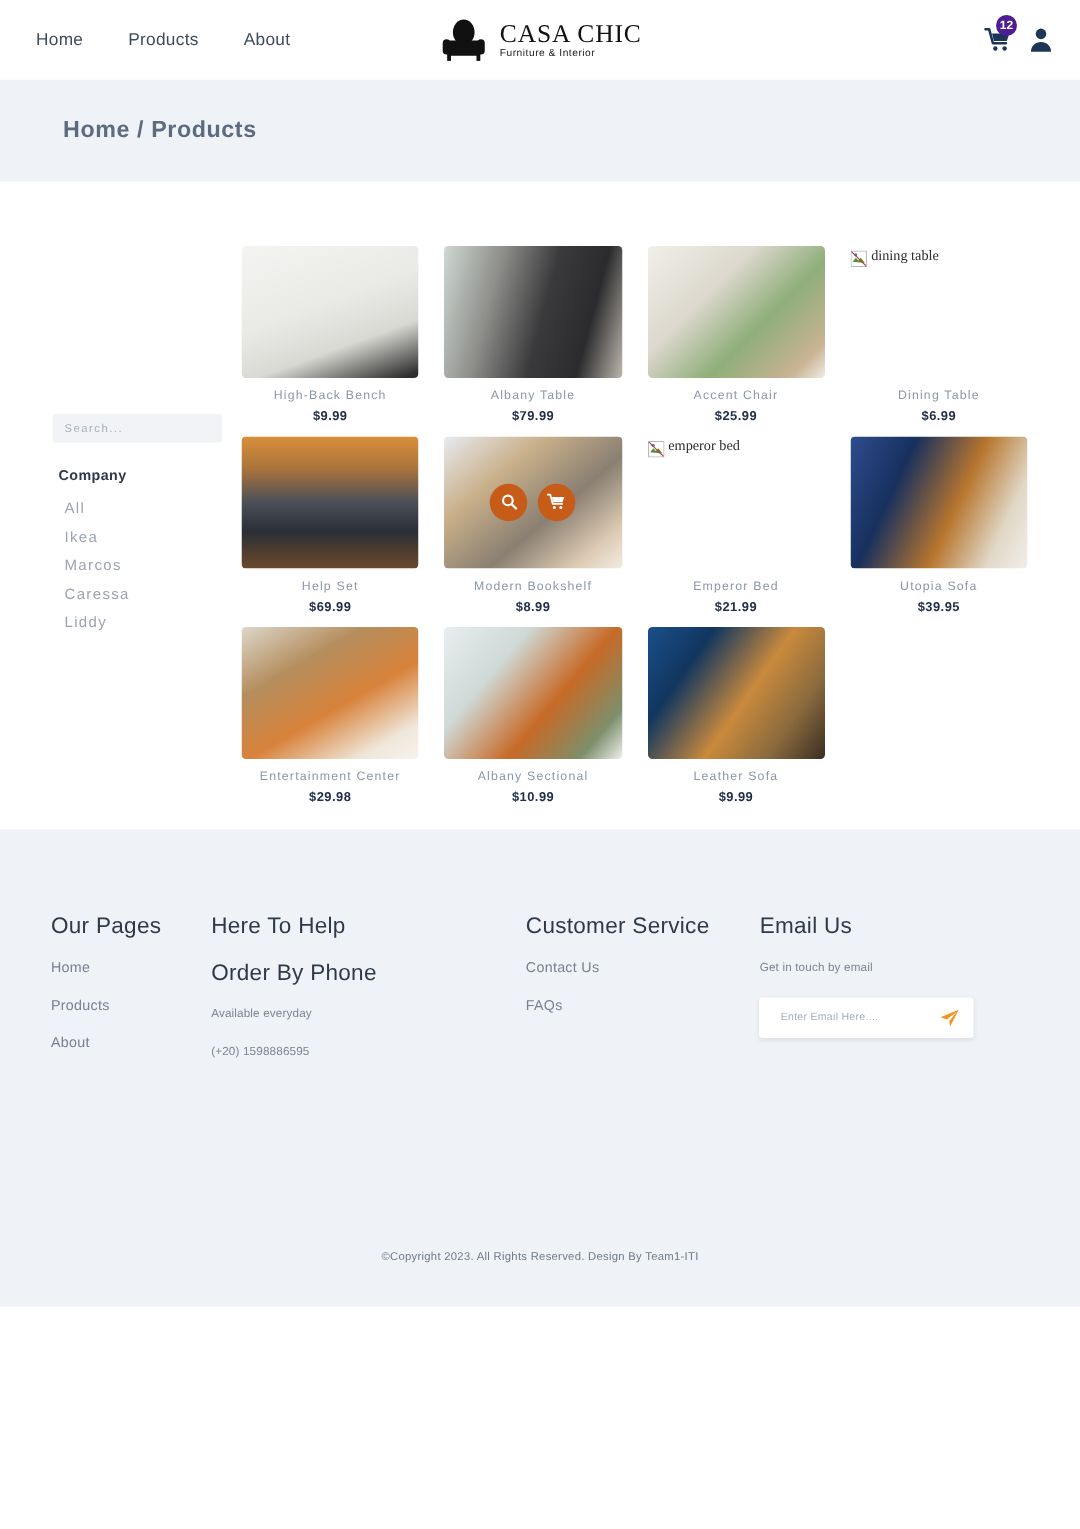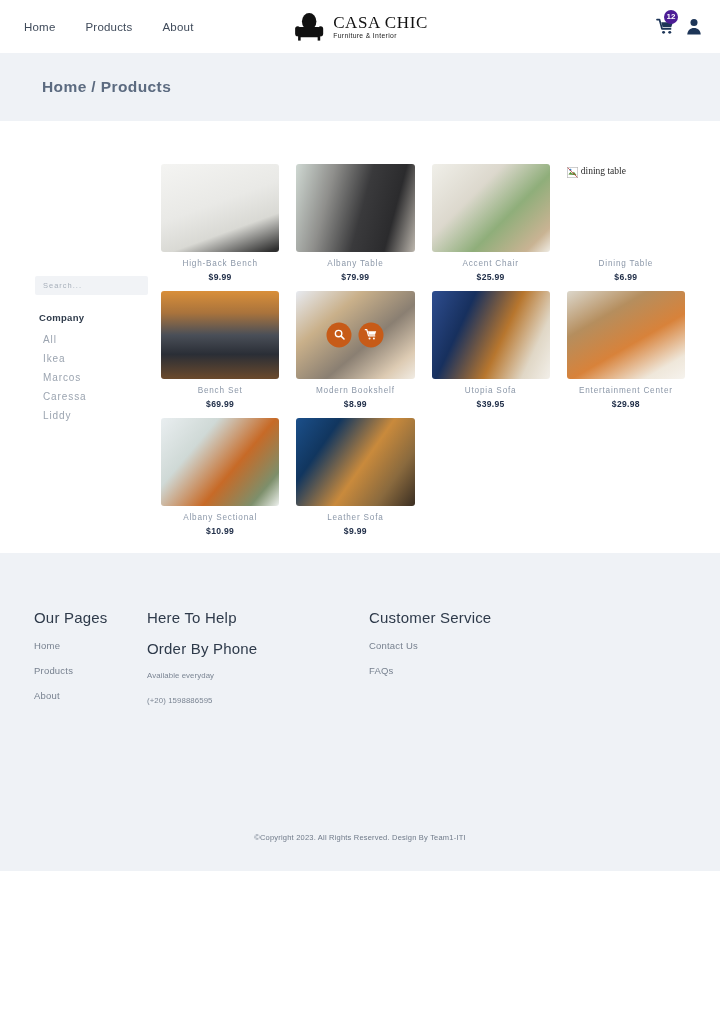--- a/index.html
+++ b/index.html
@@ -409,21 +409,21 @@
             <span class="broken-alt">dining table</span>
           </div>
         </div>
         <div class="card-title">Dining Table</div>
         <div class="card-price">$6.99</div>
       </div>
       <div class="card">
         <div class="card-media">
           <div class="card-img" style="background: linear-gradient(rgb(217, 143, 58) 0%, rgb(169, 115, 60) 25%, rgb(74, 79, 88) 50%, rgb(42, 46, 54) 72%, rgb(107, 74, 44) 100%);"></div>
         </div>
-        <div class="card-title">Bench Set</div>
+        <div class="card-title">Help Set</div>
         <div class="card-price">$69.99</div>
       </div>
       <div class="card">
         <div class="card-media">
           <div class="card-img" style="background: linear-gradient(140deg, rgb(231, 234, 240) 0%, rgb(201, 176, 138) 30%, rgb(138, 127, 114) 60%, rgb(221, 203, 179) 85%, rgb(241, 236, 228) 100%);"></div>
           <div class="hover-actions">
             <button class="round-btn">
               <svg width="12" height="12" viewBox="0 0 16 16">
                 <circle cx="6.8" cy="6.8" r="4.3" fill="none" stroke="#fff" stroke-width="1.9"></circle>
                 <path d="M10.2 10.2L14 14" stroke="#fff" stroke-width="2.1" stroke-linecap="round"></path>
@@ -436,20 +436,35 @@
                 <circle cx="7" cy="13.4" r="1.4" fill="#fff"></circle>
                 <circle cx="13" cy="13.4" r="1.4" fill="#fff"></circle>
               </svg>
             </button>
           </div>
         </div>
         <div class="card-title">Modern Bookshelf</div>
         <div class="card-price">$8.99</div>
       </div>
       <div class="card">
+        <div class="card-media broken">
+          <div class="broken-img">
+            <svg width="11" height="11" viewBox="0 0 16 16">
+              <rect x="0.5" y="0.5" width="15" height="15" fill="#fff" stroke="#b9b9b9"></rect>
+              <path d="M2 11l3.2-4 2.4 2.8L10 7l4 5z" fill="#5b8f3a"></path>
+              <circle cx="5" cy="4.2" r="1.5" fill="#3b7fc4"></circle>
+              <path d="M1 1l14 14" stroke="#c23b3b" stroke-width="1.1"></path>
+            </svg>
+            <span class="broken-alt">emperor bed</span>
+          </div>
+        </div>
+        <div class="card-title">Emperor Bed</div>
+        <div class="card-price">$21.99</div>
+      </div>
+      <div class="card">
         <div class="card-media">
           <div class="card-img" style="background: linear-gradient(115deg, rgb(46, 77, 143) 0%, rgb(23, 48, 94) 28%, rgb(183, 118, 46) 58%, rgb(224, 215, 198) 82%, rgb(242, 239, 233) 100%);"></div>
         </div>
         <div class="card-title">Utopia Sofa</div>
         <div class="card-price">$39.95</div>
       </div>
       <div class="card">
         <div class="card-media">
           <div class="card-img" style="background: linear-gradient(150deg, rgb(220, 215, 203) 0%, rgb(181, 142, 94) 30%, rgb(216, 130, 58) 58%, rgb(239, 231, 218) 85%, rgb(246, 243, 238) 100%);"></div>
         </div>
@@ -489,16 +504,28 @@
       <p class="footer-sub">Available everyday</p>
       <p class="footer-sub">(+20) 1598886595</p>
     </div>
 
     <div class="col-service">
       <h3 class="footer-h">Customer Service</h3>
       <a href="#" class="footer-link">Contact Us</a>
       <a href="#" class="footer-link">FAQs</a>
     </div>
 
+    <div class="col-email">
+      <h3 class="footer-h">Email Us</h3>
+      <p class="footer-sub">Get in touch by email</p>
+      <div class="email-box">
+        <input class="email-input" type="text" placeholder="Enter Email Here...." style="">
+        <span style="line-height:0;cursor:pointer;">
+          <svg width="14" height="14" viewBox="0 0 16 16">
+            <path d="M15 1.3 1.2 7.1l4.6 1.6L13.4 3 7.9 9.9l.5 4.4z" fill="#f6921e"></path>
+          </svg>
+        </span>
+      </div>
+    </div>
   </div>
 
   <div class="copyright">©Copyright 2023. All Rights Reserved. Design By Team1-ITI</div>
 </footer>
 
 </body></html>

